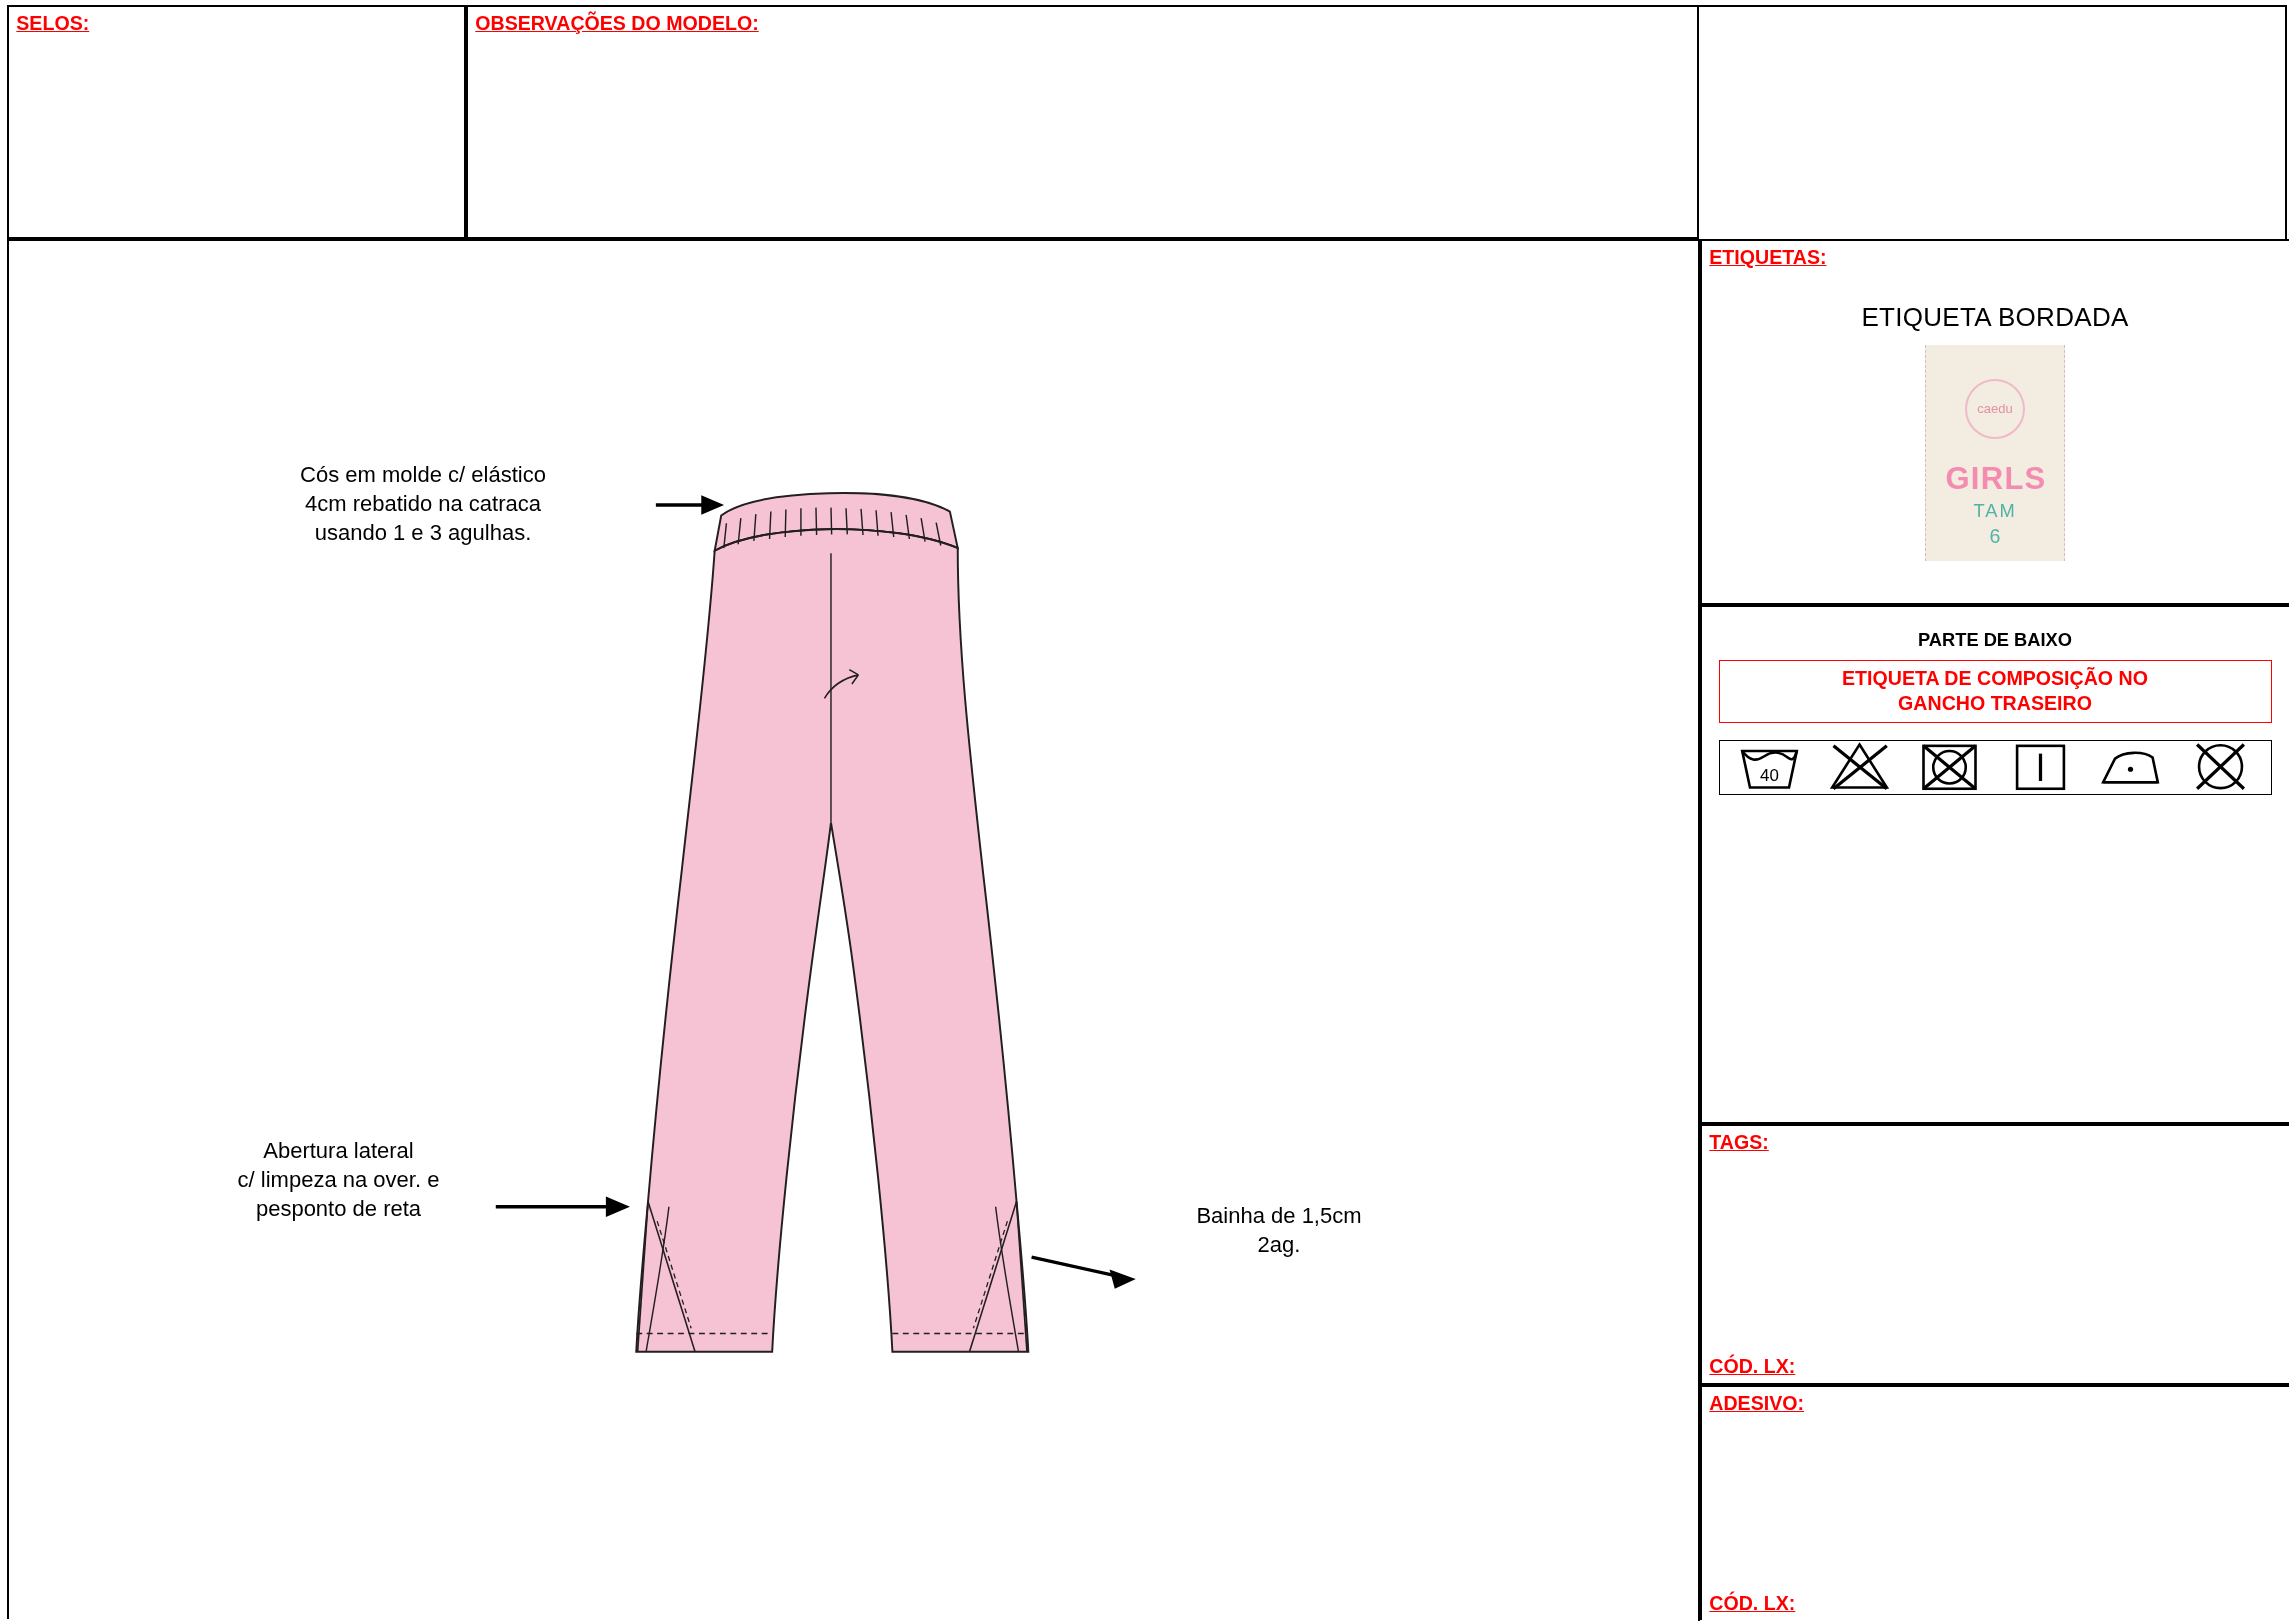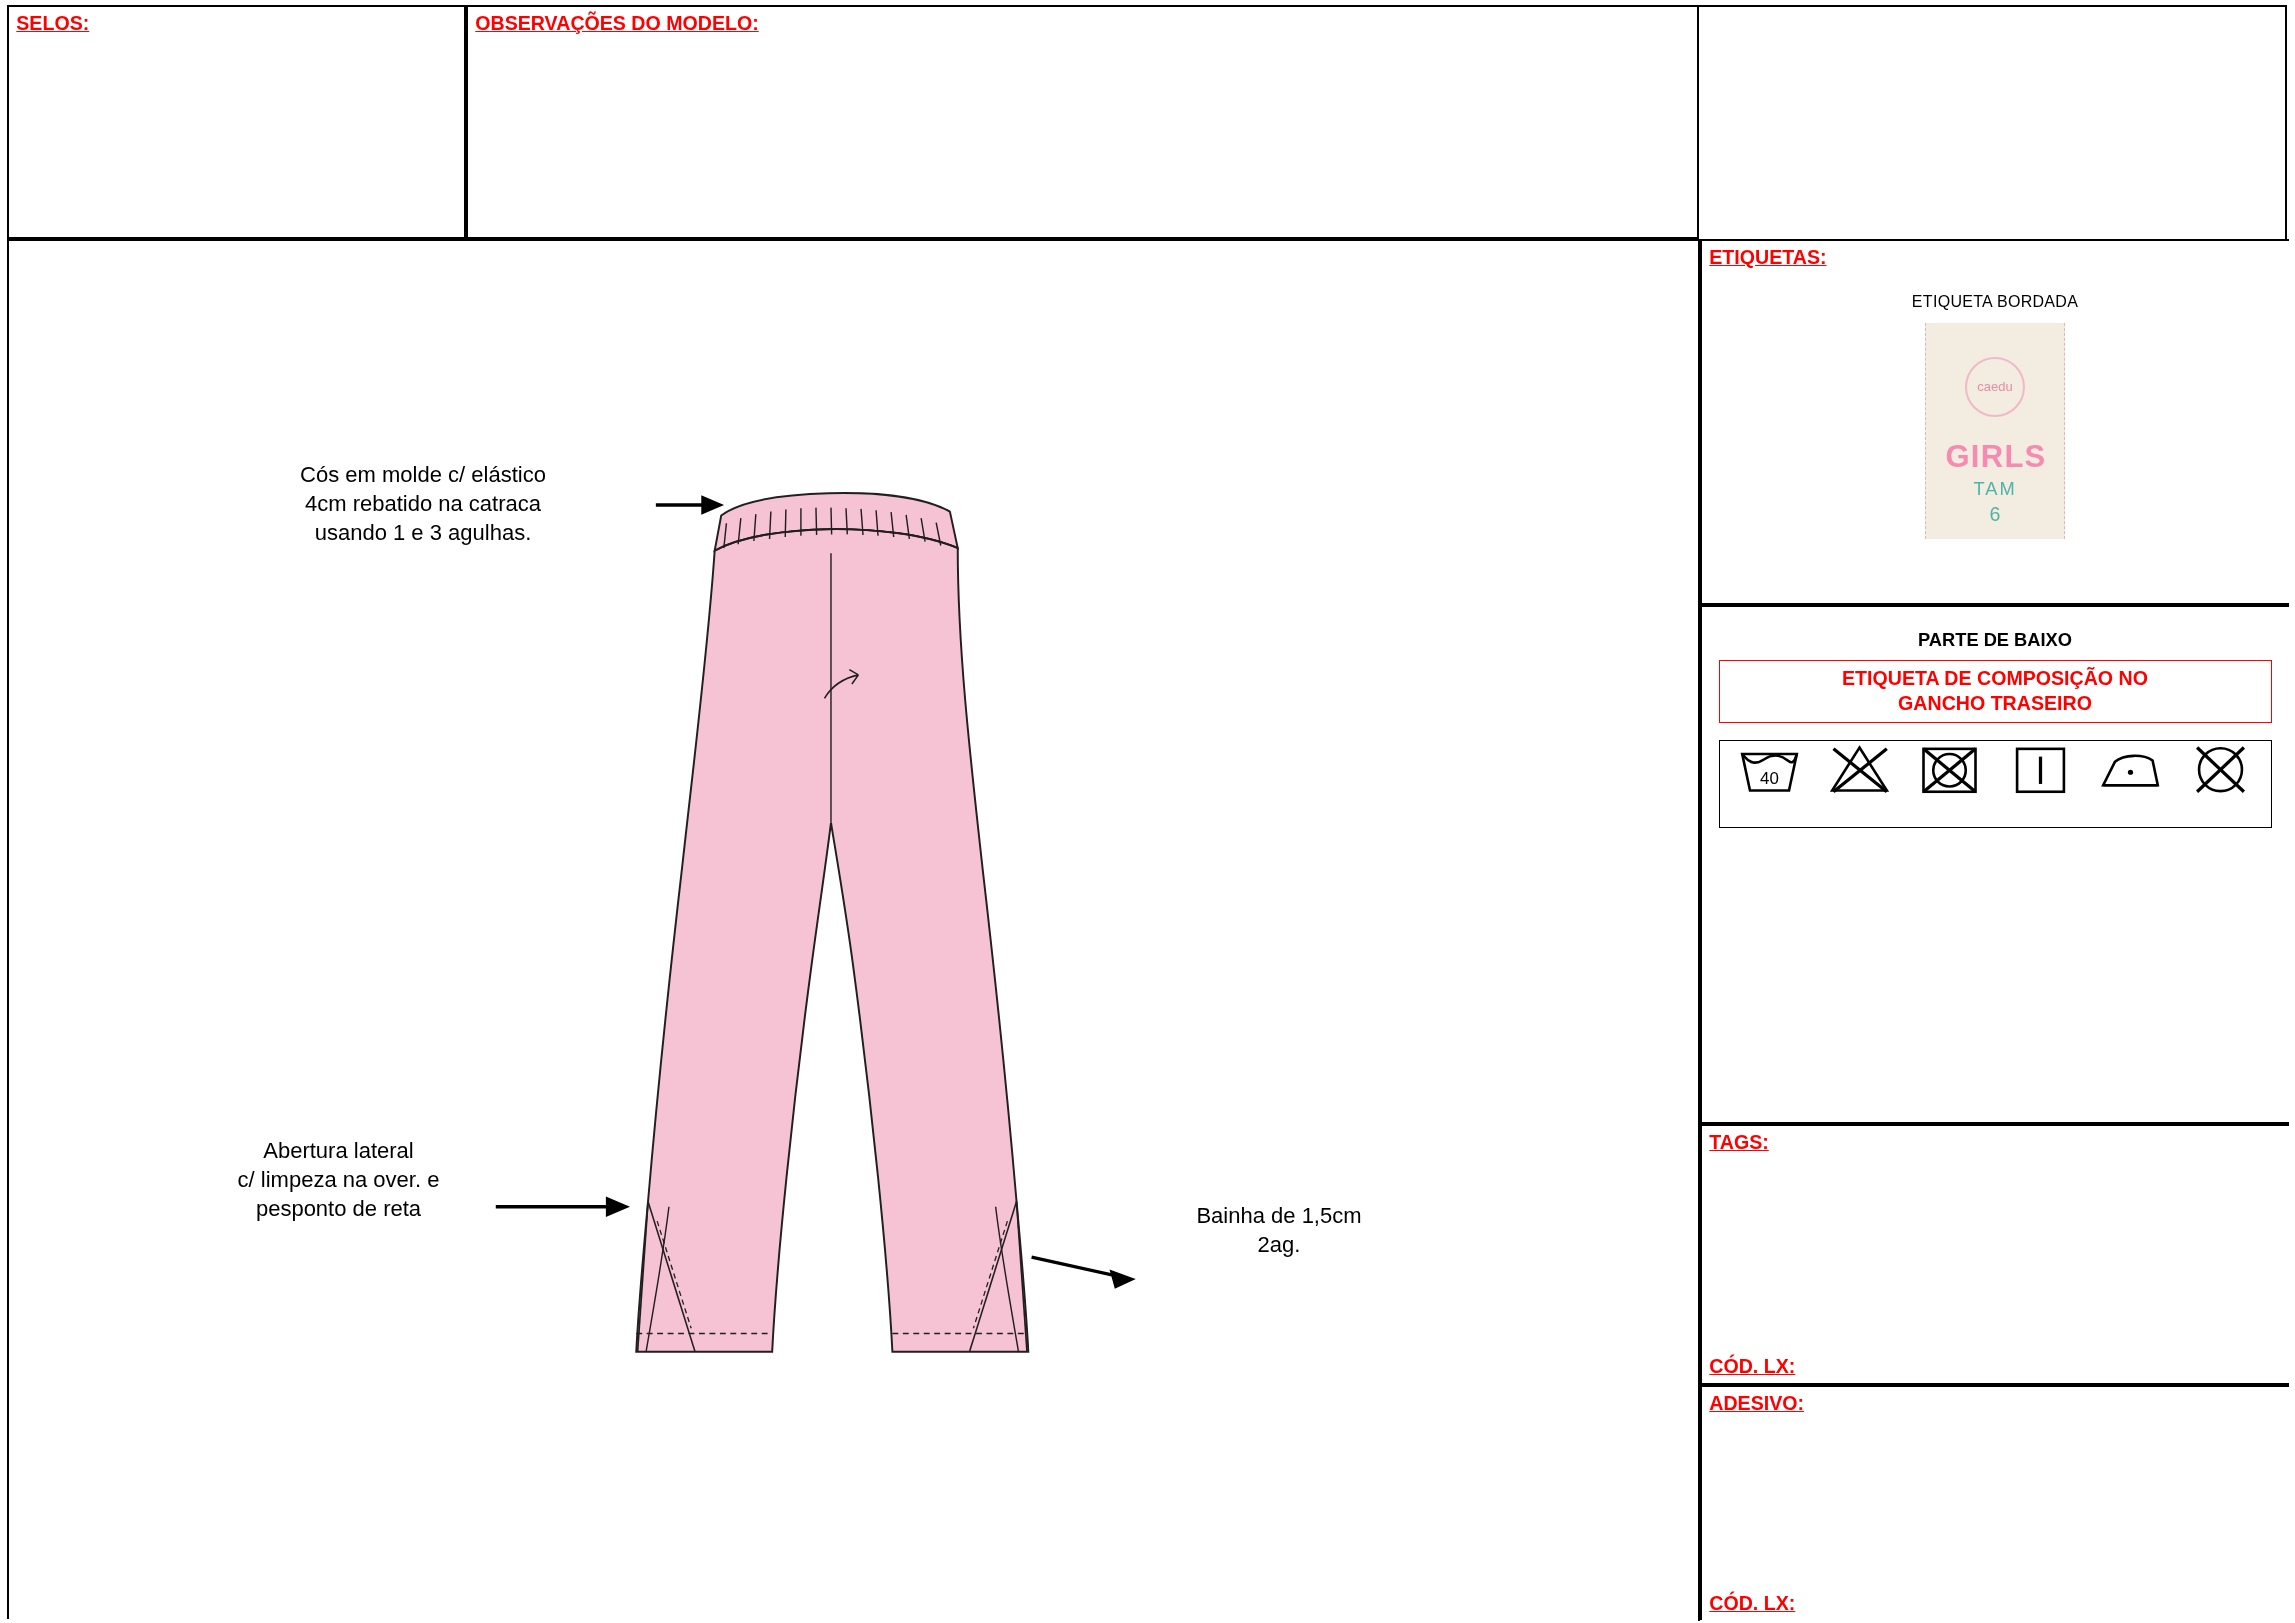--- a/index.html
+++ b/index.html
@@ -53,22 +53,22 @@
 
   
   #etiquetas-cell  { left: 1691px; top: 232px;  width: 589px; height: 366px; border-right:none;}
   #info-cell       { left: 1691px; top: 598px;  width: 589px; height: 519px; border-right:none;}
   #tags-cell       { left: 1691px; top: 1117px; width: 589px; height: 261px; border-right:none;}
   #adesivo-cell    { left: 1691px; top: 1378px; width: 589px; height: 235px; border-right:none; border-bottom:none;}
 
   
   .etq-sub {
     text-align: center;
-    font-size: 16px;
-    margin-top: 19px;
+    font-size: 26px;
+    margin-top: 28px;
     letter-spacing: 0.3px;
   }
   .label-card {
     margin: 11.8px auto 0 auto;
     width: 140px;
     height: 216px;
     background: #f2ece1;
     border-left: 1.3px dashed #d9b9b9;
     border-right: 1.3px dashed #d9b9b9;
     position: relative;
@@ -139,23 +139,23 @@
     color: #ff0000;
     font-weight: bold;
     font-size: 19.6px;
     text-align: center;
     line-height: 1.25;
     padding: 5.2px 2.6px 6.5px 2.6px;
   }
   .care-box {
     margin: 17px 17px 0 17px;
     border: 1.3px solid #000000;
-    height: 88px;
+    height: 55px;
     display: flex;
-    align-items: flex-start;
+    align-items: flex-end;
     justify-content: space-around;
     padding: 0 5.2px;
     box-sizing: border-box;
   }
   .care-box svg { display:block; }
 
   
   .cod-bottom {
     position: absolute;
     left: 7.8px;

